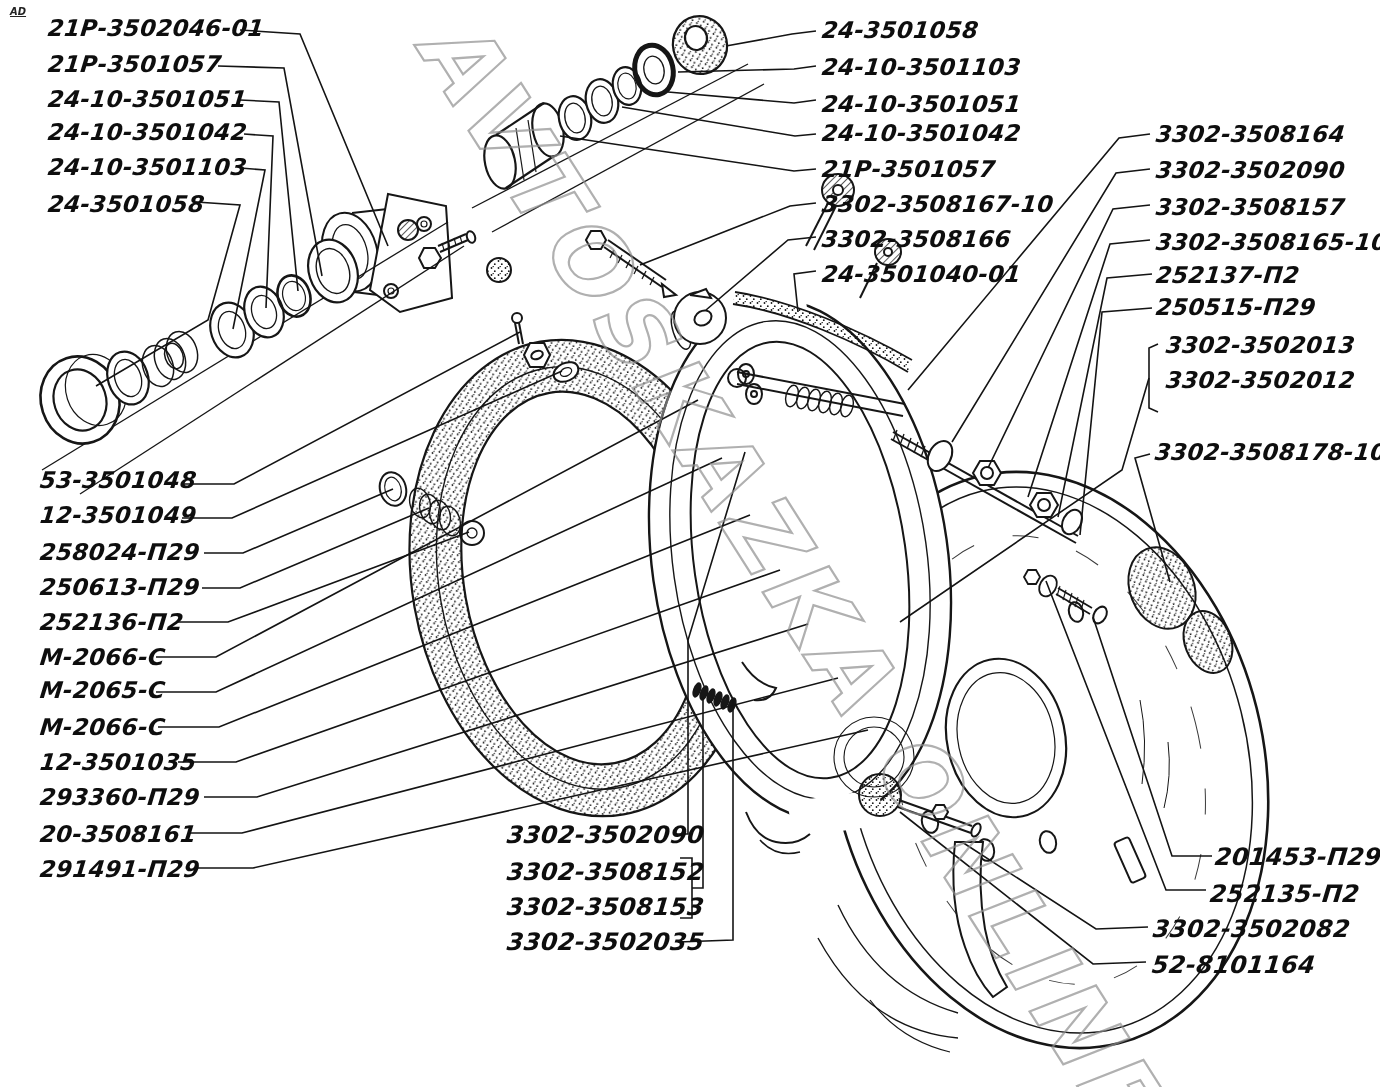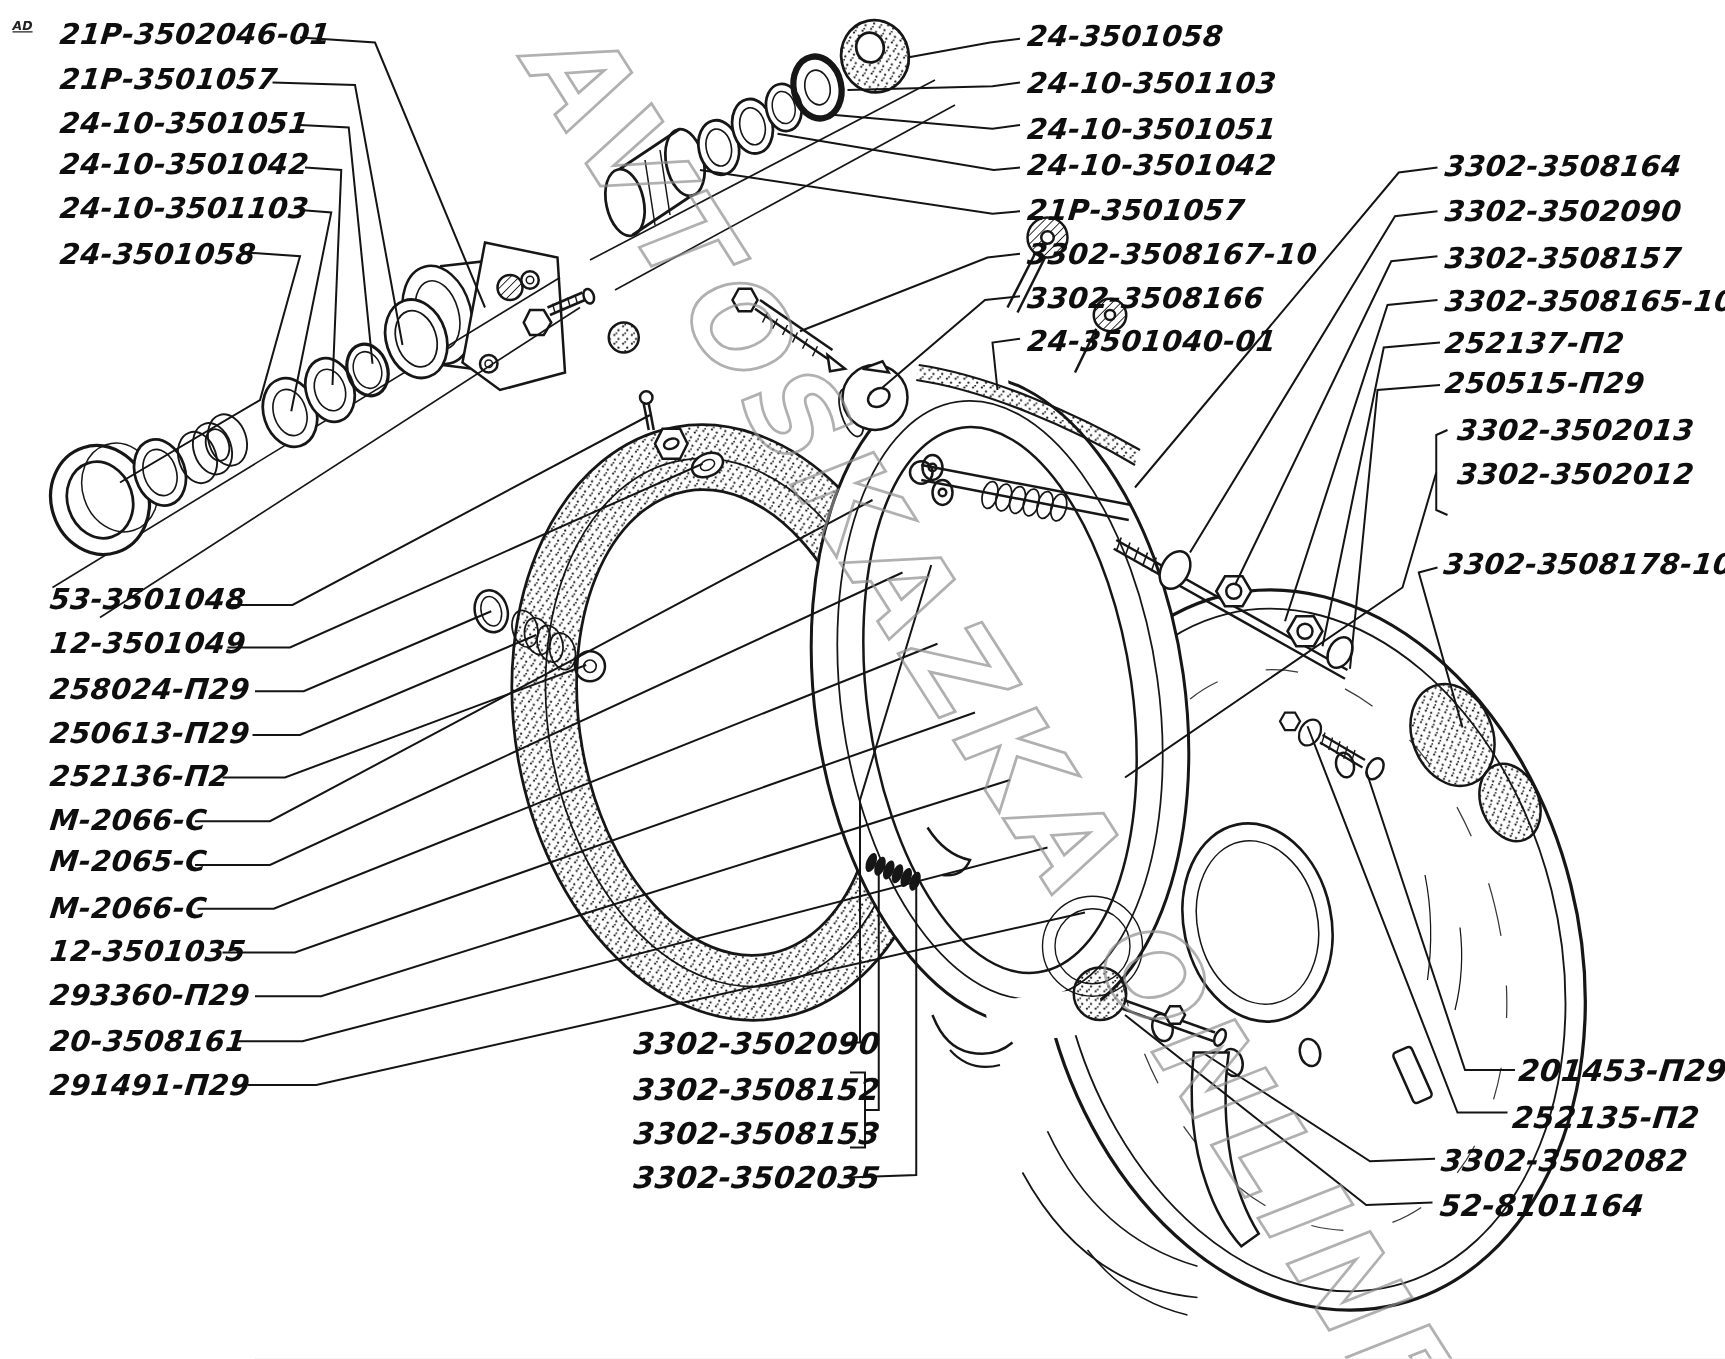--- a/index.html
+++ b/index.html
@@ -2,21 +2,21 @@
 <html><head>
 <meta charset="utf-8">
 <style>
   html,body{margin:0;padding:0;background:#e8e8e8;}
   .stage{position:relative;width:1380px;height:1087px;background:#ffffff;overflow:hidden;
          font-family:"DejaVu Sans",sans-serif;}
   .stage svg{position:absolute;left:0;top:0;}
   .lbl{position:absolute;font:italic 700 23px/1.05 "DejaVu Sans",sans-serif;color:#0e0e0e;
        white-space:nowrap;letter-spacing:.3px;transform:skewX(-6deg);}
   .lbl.big{font-size:24px;}
-  .corner-mark{position:absolute;left:10px;top:16px;font:italic 700 10px "DejaVu Sans",sans-serif;color:#222;text-decoration:underline;}
+  .corner-mark{position:absolute;left:10px;top:6px;font:italic 700 10px "DejaVu Sans",sans-serif;color:#222;text-decoration:underline;}
   .caption{position:absolute;left:0;right:0;top:1078px;text-align:left;
            font:700 19px "DejaVu Sans",sans-serif;color:#000;word-spacing:7px;letter-spacing:.2px;margin-top:48px;}
 </style>
 </head>
 <body>
 
 <div class="stage">
 
 <svg width="1380" height="1087" viewBox="0 0 1380 1087">
   <defs>

